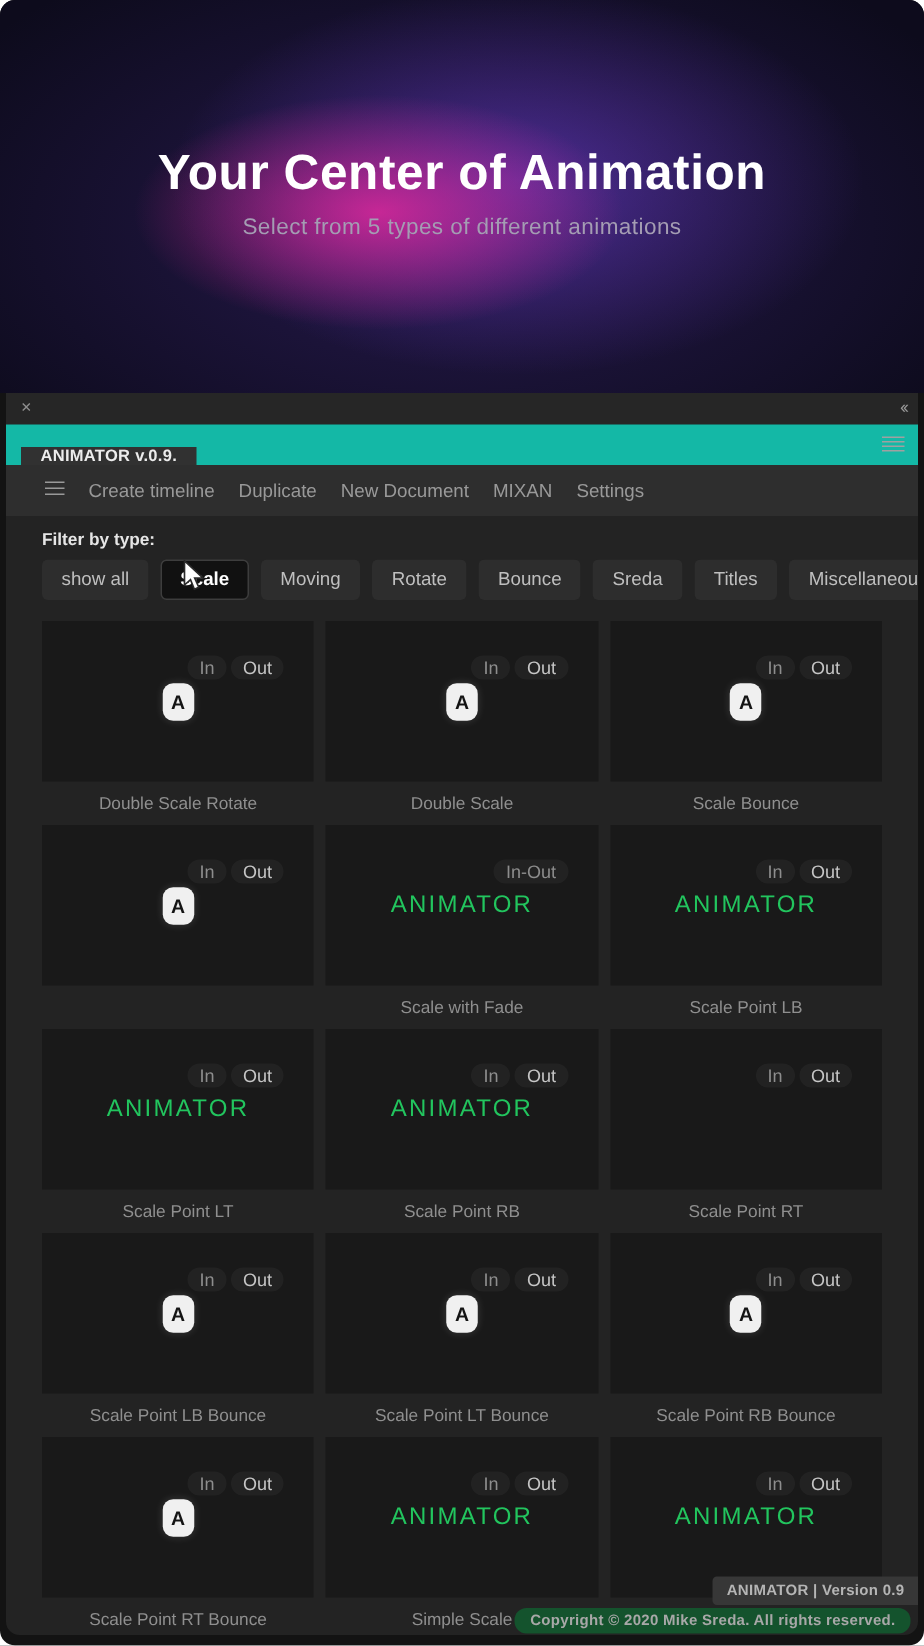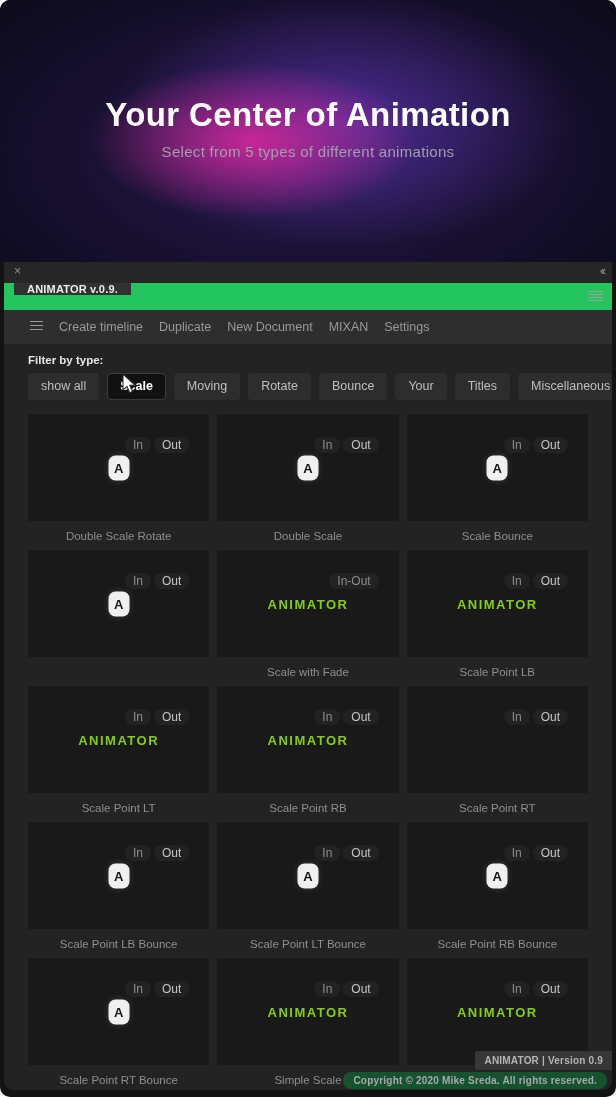--- a/index.html
+++ b/index.html
@@ -13,41 +13,41 @@
     radial-gradient(520px 280px at 49% 58%, rgba(78,48,158,0.38), rgba(78,48,158,0) 75%),
     #0d0b1c;}
   .hero-title{padding-top:96px;text-align:center;font-size:33px;font-weight:bold;color:#ffffff;letter-spacing:.4px;}
   .hero-sub{margin-top:9px;text-align:center;font-size:15px;color:#a49db3;letter-spacing:.3px;}
 
   
   .panel{position:absolute;left:4px;right:4px;top:262px;bottom:7px;background:#232323;border-radius:0 0 9px 9px;overflow:hidden;}
   .titlebar{height:21px;background:#262626;position:relative;}
   .close-x{position:absolute;left:10px;top:3px;color:#8f8f8f;font-size:12px;line-height:13px;cursor:default;}
   .collapse{position:absolute;right:8px;top:2px;color:#9a9a9a;font-size:12px;letter-spacing:-2px;}
-  .tabrow{height:27px;background:#22c55e;position:relative;display:flex;align-items:flex-start;}
+  .tabrow{height:27px;background:#14b8a6;position:relative;display:flex;align-items:flex-end;}
   .tab{margin-left:10px;background:#313131;color:#ececec;font-size:11px;font-weight:bold;padding:0 13px;display:flex;align-items:center;letter-spacing:.2px;}
   .panel-menu{position:absolute;right:9px;top:8px;width:15px;}
   .panel-menu i{display:block;height:1px;background:#a0a0a0;margin-bottom:2px;}
   .menubar{height:34px;background:#2e2e2e;display:flex;align-items:center;padding-left:26px;color:#999999;font-size:12.5px;}
   .menubar .hamb{width:13px;margin-right:16px;}
   .menubar .hamb i{display:block;height:1px;background:#999;margin-bottom:3px;}
   .menu-item{margin-right:16px;cursor:default;}
 
   
   .content{padding:0 24px;position:relative;}
   .filter-label{margin-top:10px;font-size:11.5px;font-weight:bold;color:#e6e6e6;}
   .filters{display:flex;gap:8px;margin-top:7px;}
   .fbtn{background:#2d2d2d;color:#bfbfbf;font-size:12.5px;line-height:15px;padding:5px 12px;border-radius:4px;border:1px solid transparent;white-space:nowrap;}
   .fbtn.active{background:#111111;color:#ffffff;font-weight:bold;border-color:#3d3d3d;}
 
   .grid{margin-top:14px;display:grid;grid-template-columns:repeat(3,1fr);column-gap:8px;}
   .cell{width:100%;}
   .card{height:107px;background:#191919;position:relative;}
   .logo-badge{position:absolute;left:50%;top:50%;transform:translate(-50%,-50%);width:21px;height:25px;background:#f0f0f0;border-radius:7px;color:#141414;font-weight:bold;font-size:13px;display:flex;align-items:center;justify-content:center;box-shadow:0 0 6px rgba(255,255,255,0.15);}
-  .animtext{position:absolute;left:50%;top:50%;transform:translate(-50%,-50%);color:#84cc16;font-weight:bold;font-size:13px;letter-spacing:1.5px;white-space:nowrap;}
+  .animtext{position:absolute;left:50%;top:50%;transform:translate(-50%,-50%);color:#22c55e;font-weight:normal;font-size:16px;letter-spacing:1.5px;white-space:nowrap;}
   .io{position:absolute;right:20px;top:23px;display:flex;flex-direction:row;align-items:flex-end;gap:3px;}
   .chip{font-size:12px;padding:1px 8px;border-radius:9px;background:rgba(255,255,255,0.045);white-space:nowrap;}
   .chip.dim{color:#8d8d8d;}
   .chip.bright{color:#c6c6c6;}
   .labelrow{height:29px;display:flex;align-items:center;justify-content:center;gap:6px;}
   .card-label{font-size:11.5px;color:#8f8f8f;white-space:nowrap;}
   .new-badge{background:#ffc420;color:#3d2f00;font-size:10px;font-weight:bold;padding:2px 7px 1px;border-radius:8px;}
 
   
   .version-badge{position:absolute;right:0;bottom:20px;background:#373737;color:#b5b5b5;font-size:10px;font-weight:bold;padding:4px 9px;border-radius:3px 0 0 3px;letter-spacing:.2px;}
@@ -97,21 +97,21 @@
       </div>
 
     <div class="content">
       <div class="filter-label">Filter by type:</div>
       <div class="filters">
           <span class="fbtn">show all</span>
           <span class="fbtn active">Scale</span>
           <span class="fbtn">Moving</span>
           <span class="fbtn">Rotate</span>
           <span class="fbtn">Bounce</span>
-          <span class="fbtn">Your</span>
+          <span class="fbtn">Sreda</span>
           <span class="fbtn">Titles</span>
           <span class="fbtn">Miscellaneous</span>
         </div>
       <div class="grid">
           <div class="cell">
     <div class="card">
       <span class="logo-badge">A</span>
 
       <div class="io">
                 <span class="chip dim">In</span>

